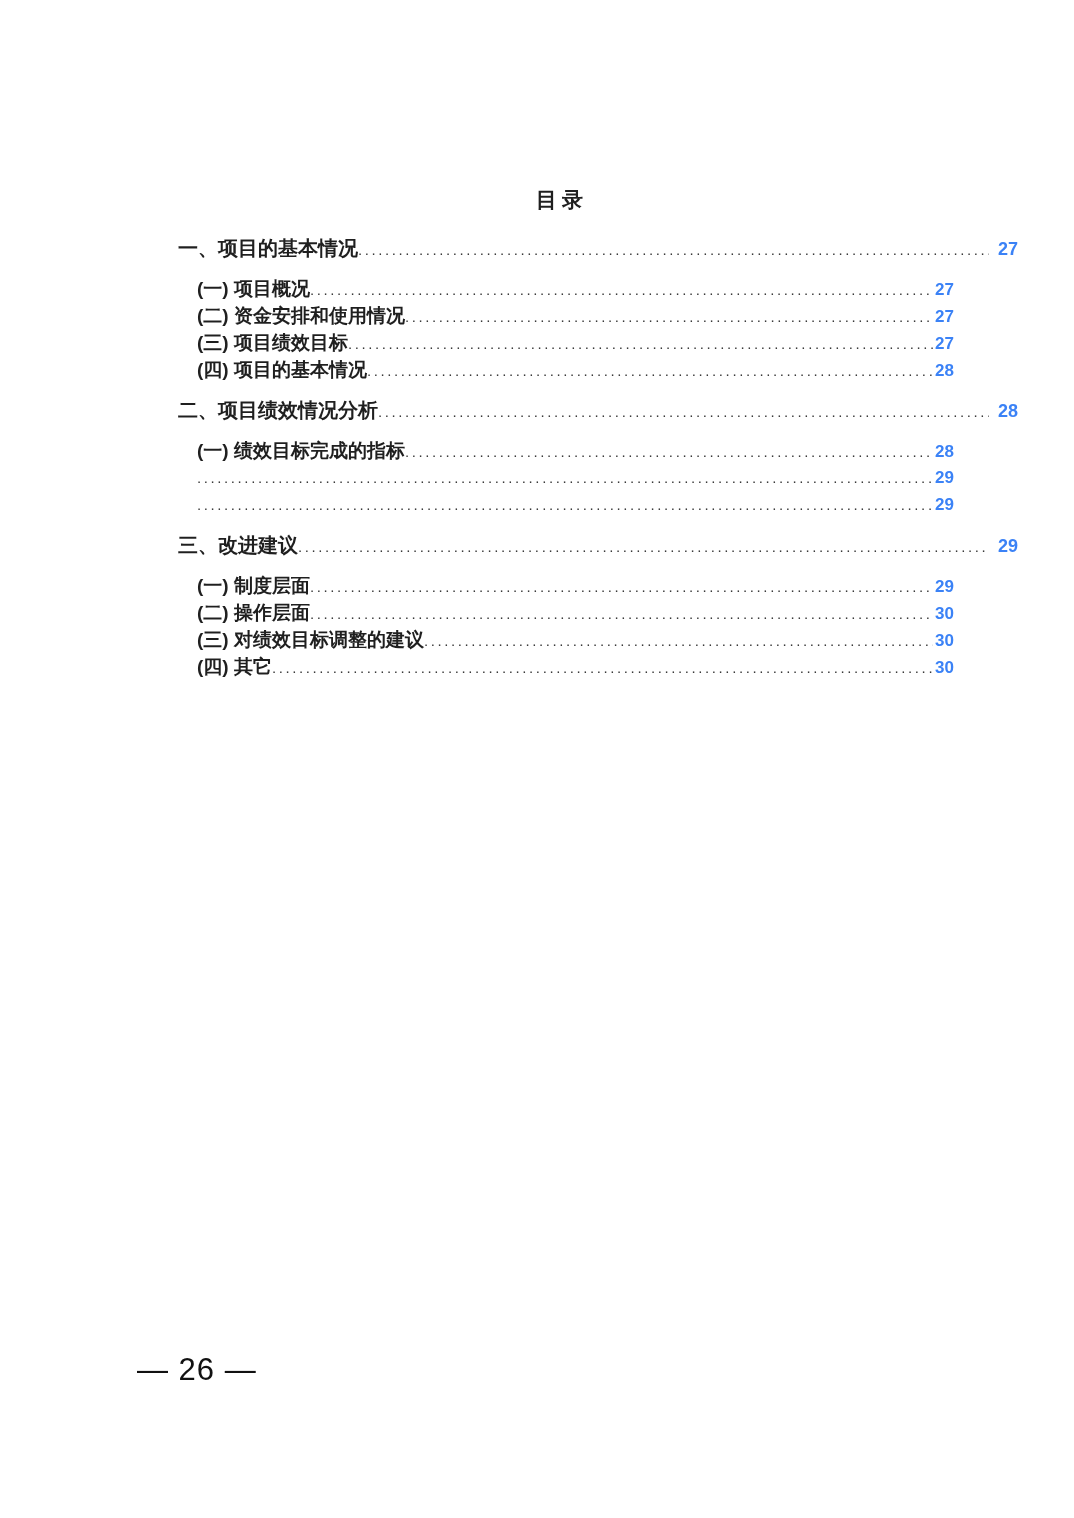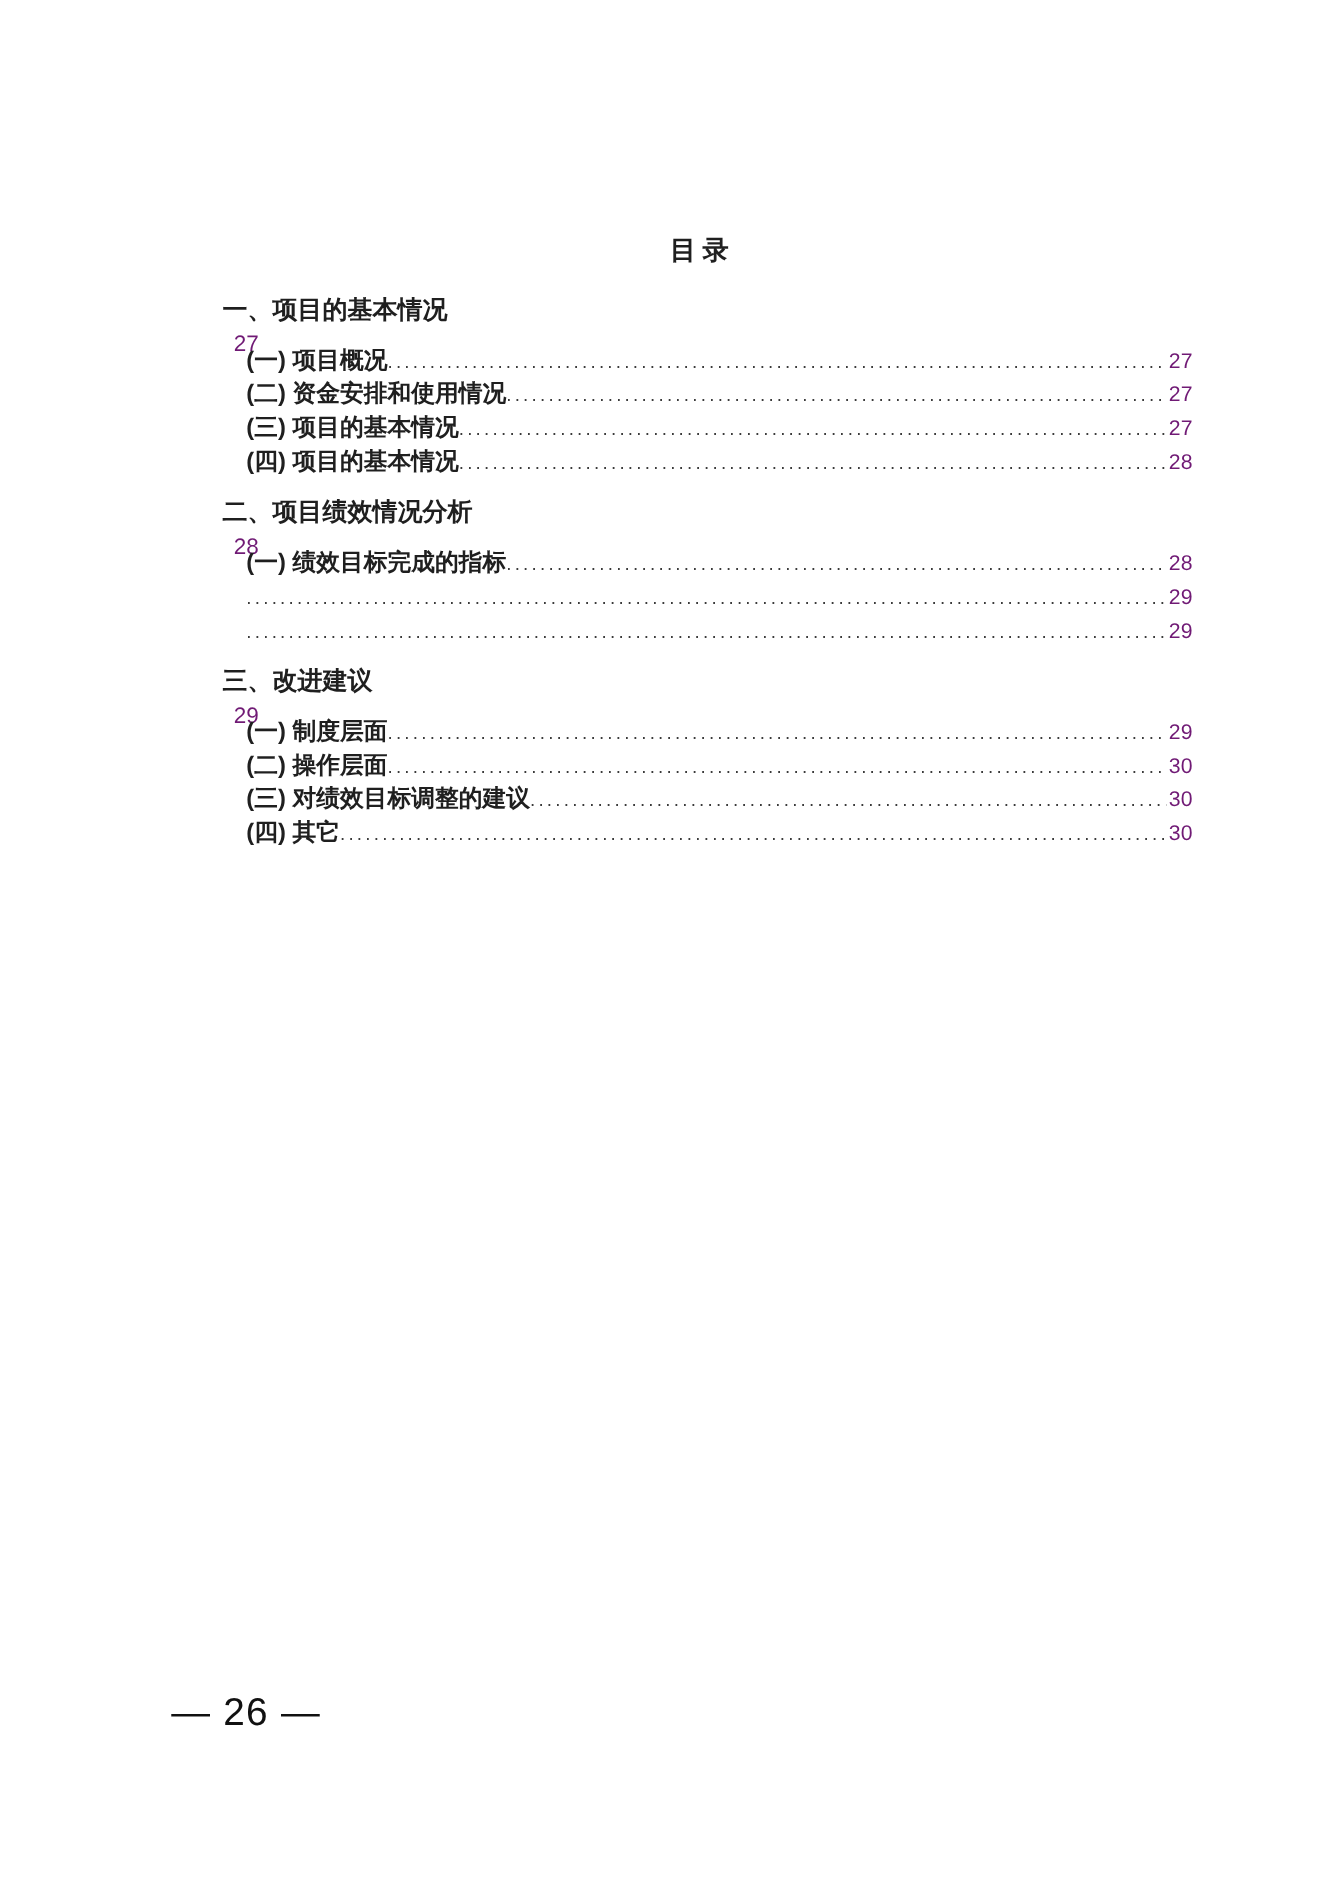--- a/index.html
+++ b/index.html
@@ -37,21 +37,20 @@
   }
   .toc-row {
     display: flex;
     align-items: baseline;
     height: 27px;
     line-height: 27px;
   }
   .toc-row.l1 {
     margin: 14px 56px 13px 178px;
     font-size: 20px;
-    flex-direction: column;
   }
   .toc-row.l2 {
     margin: 0 120px 0 197px;
     font-size: 19px;
   }
   .toc-label {
     white-space: nowrap;
     flex: 0 0 auto;
     font-weight: 600;
     color: #1f1f1f;
@@ -64,22 +63,22 @@
     font-size: 15px;
     letter-spacing: 2.6px;
     color: #3a3a3a;
     font-weight: 400;
   }
   .dots::after {
     content: "................................................................................................................................................................";
   }
   .pagenum {
     flex: 0 0 auto;
-    font-weight: 400;
-    color: #701a75;
+    font-weight: 700;
+    color: #3b82f6;
   }
   .l1 .pagenum { font-size: 18px; padding-left: 9px; }
   .l2 .pagenum { font-size: 17px; padding-left: 2px; }
   .footer-pagenum {
     position: absolute;
     left: 137px;
     top: 1352px;
     font-size: 31px;
     letter-spacing: 1px;
     color: #111111;
@@ -107,21 +106,21 @@
       <span class="pagenum">27</span>
     </div>
 
     <div class="toc-row l2">
       <span class="toc-label">(二) 资金安排和使用情况</span>
       <span class="dots"></span>
       <span class="pagenum">27</span>
     </div>
 
     <div class="toc-row l2">
-      <span class="toc-label">(三) 项目的基本情况</span>
+      <span class="toc-label">(三) 项目绩效目标</span>
       <span class="dots"></span>
       <span class="pagenum">27</span>
     </div>
 
     <div class="toc-row l2">
       <span class="toc-label">(四) 项目的基本情况</span>
       <span class="dots"></span>
       <span class="pagenum">28</span>
     </div>
 

